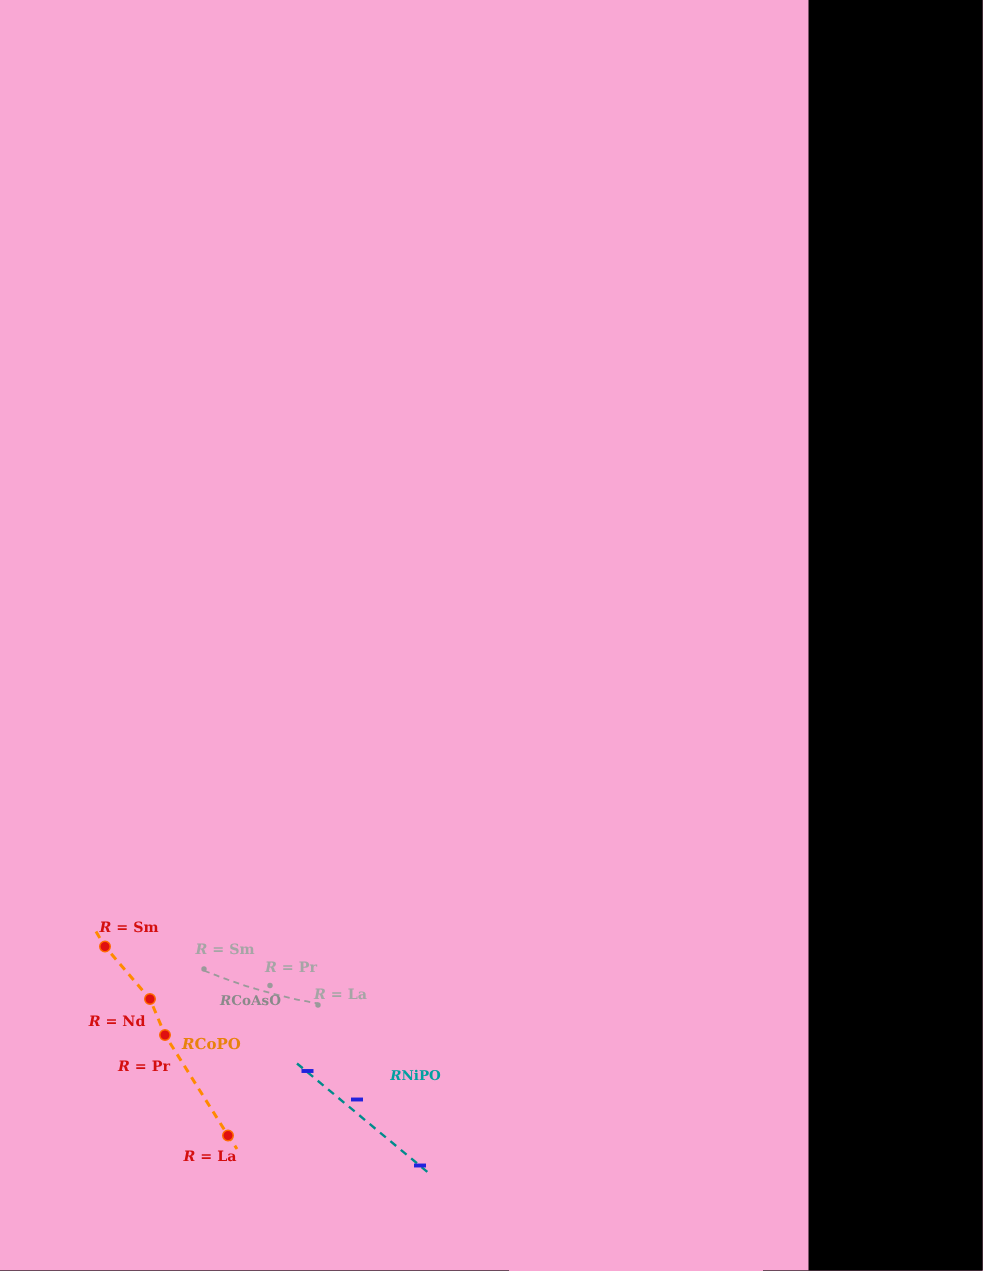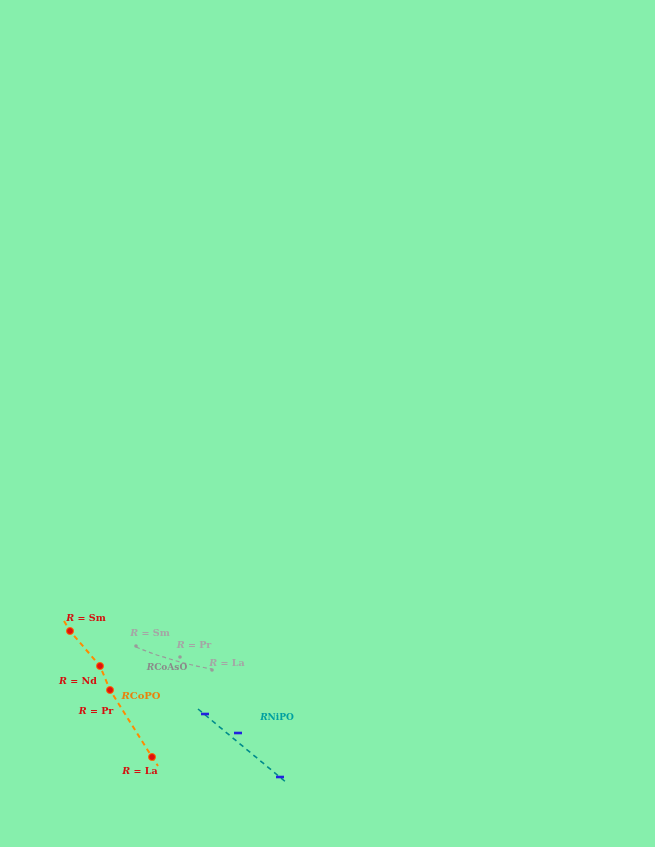--- a/index.html
+++ b/index.html
@@ -7,23 +7,23 @@
     padding: 0;
     background: #000000;
   }
   body {
     width: 655px;
     height: 847px;
     overflow: hidden;
   }
   .figure-canvas {
     position: relative;
-    width: 655px;
+    width: 539px;
     height: 847px;
-    background: #86efac;
+    background: #f9a8d4;
   }
   .figure-canvas svg {
     position: absolute;
     left: 0;
     top: 0;
   }
   text {
     font-family: "DejaVu Serif", serif;
   }
 </style>

